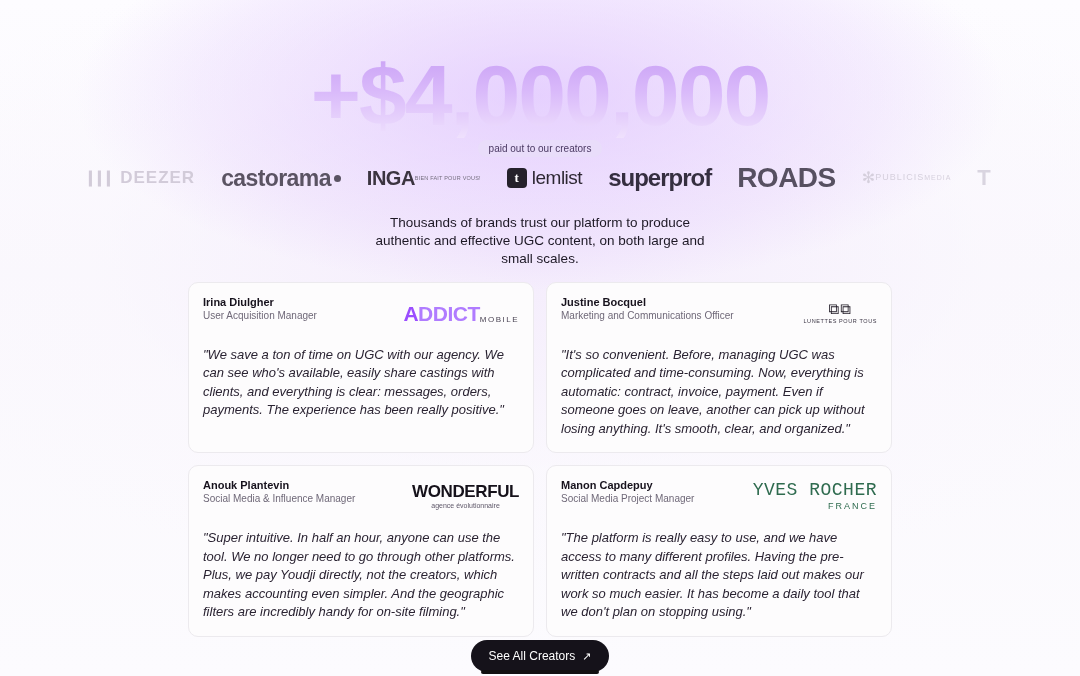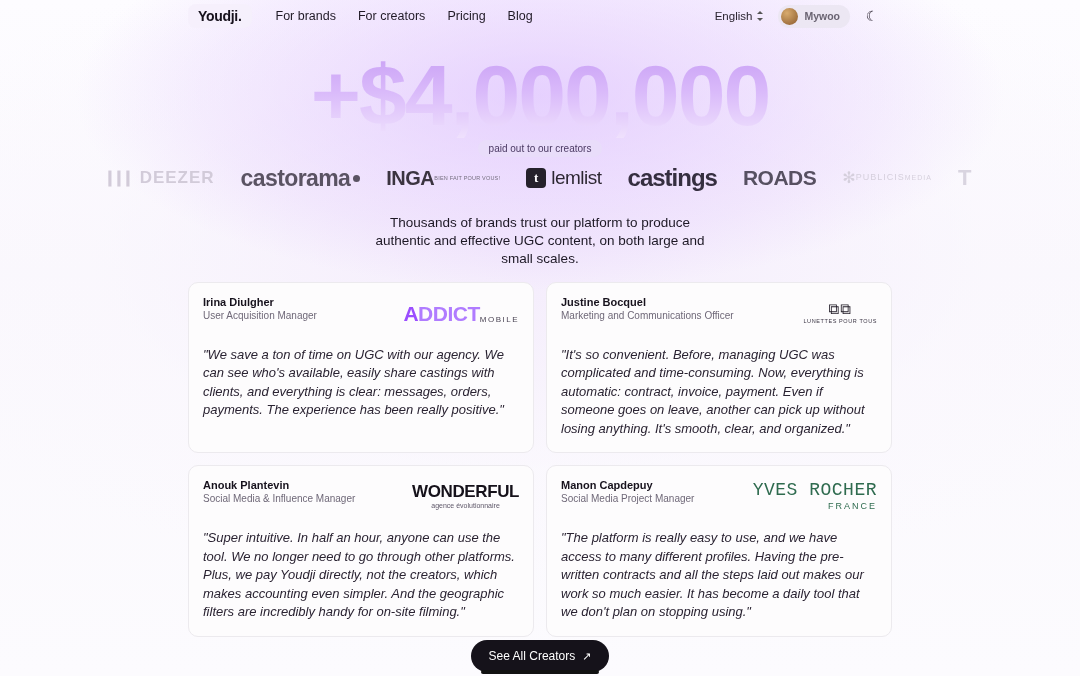--- a/index.html
+++ b/index.html
@@ -91,21 +91,21 @@
   .lg-inga .main { font-size: 20px; font-weight: bold; color: #2c2630; letter-spacing: -0.5px; }
   .lg-inga .sub { font-size: 5.5px; color: #6a6474; letter-spacing: 0.2px; display:block; margin-top:2px;}
   .lg-lemlist { display: flex; align-items: center; gap: 5px; }
   .lg-lemlist .mark {
     width: 20px; height: 20px; border-radius: 4px; background: #15121a; color: #fff;
     font-size: 13px; font-weight: bold; display: flex; align-items: center; justify-content: center;
     font-family: "Liberation Serif", serif;
   }
   .lg-lemlist .txt { font-size: 19px; color: #1c1720; letter-spacing: -0.5px; }
   .lg-superprof { font-size: 24px; font-weight: bold; color: #262030; letter-spacing: -1px; }
-  .lg-roads { font-size: 21px; font-weight: bold; color: #4a4454; letter-spacing: -0.5px; }
+  .lg-roads { font-size: 28px; font-weight: bold; color: #4a4454; letter-spacing: -0.5px; }
   .lg-publicis { text-align:center; color:#d3cdda; line-height:1.1; }
   .lg-publicis .glyph { font-size: 16px; display:block; }
   .lg-publicis .n1 { font-size: 9px; letter-spacing: 1px; display:block; }
   .lg-publicis .n2 { font-size: 7px; letter-spacing: 1px; display:block; }
   .lg-edge { font-size: 22px; color: #d7d2de; font-weight: bold; }
 
   
   .intro {
     position: absolute; top: 214px; left: 0; right: 0;
     text-align: center; font-size: 13.5px; color: #1d1825; line-height: 1.35;
@@ -161,40 +161,20 @@
   .bottom-bar {
     position: absolute; bottom: 2px; left: 50%; transform: translateX(-50%);
     width: 118px; height: 4px; border-radius: 3px; background: #111;
   }
 </style>
 </head>
 <body>
 
 <div class="page">
 
-  <div class="nav">
-    <div class="brand">Youdji.</div>
-    <div class="nav-links">
-      <a class="nav-link">For brands</a>
-      <a class="nav-link">For creators</a>
-      <a class="nav-link">Pricing</a>
-      <a class="nav-link">Blog</a>
-    </div>
-    <div class="nav-right">
-      <div class="lang">
-        <span>English</span>
-        <span class="chev"></span>
-      </div>
-      <div class="user-chip">
-        <span class="avatar"></span>
-        <span class="user-name">Mywoo</span>
-      </div>
-      <div class="moon">☾</div>
-    </div>
-  </div>
 
   <div class="hero">
     <div class="amount">+$4,000,000</div>
     <div class="amount-badge">paid out to our creators</div>
   </div>
 
   <div class="logos">
     <div class="logo lg-deezer">
       <span class="bars">▎▎▎</span>
       <span>DEEZER</span>
@@ -204,21 +184,21 @@
         <span class="dot"></span>
     </div>
     <div class="logo lg-inga">
       <span class="main">INGA</span>
       <span class="sub">BIEN FAIT POUR VOUS!</span>
     </div>
     <div class="logo lg-lemlist">
       <span class="mark">t</span>
       <span class="txt">lemlist</span>
     </div>
-    <div class="logo lg-superprof">castings</div>
+    <div class="logo lg-superprof">superprof</div>
     <div class="logo lg-roads">ROADS</div>
     <div class="logo lg-publicis">
       <span class="glyph">✻</span>
       <span class="n1">PUBLICIS</span>
       <span class="n2">MEDIA</span>
     </div>
     <div class="logo lg-edge">T</div>
   </div>
 
   <div class="intro">

